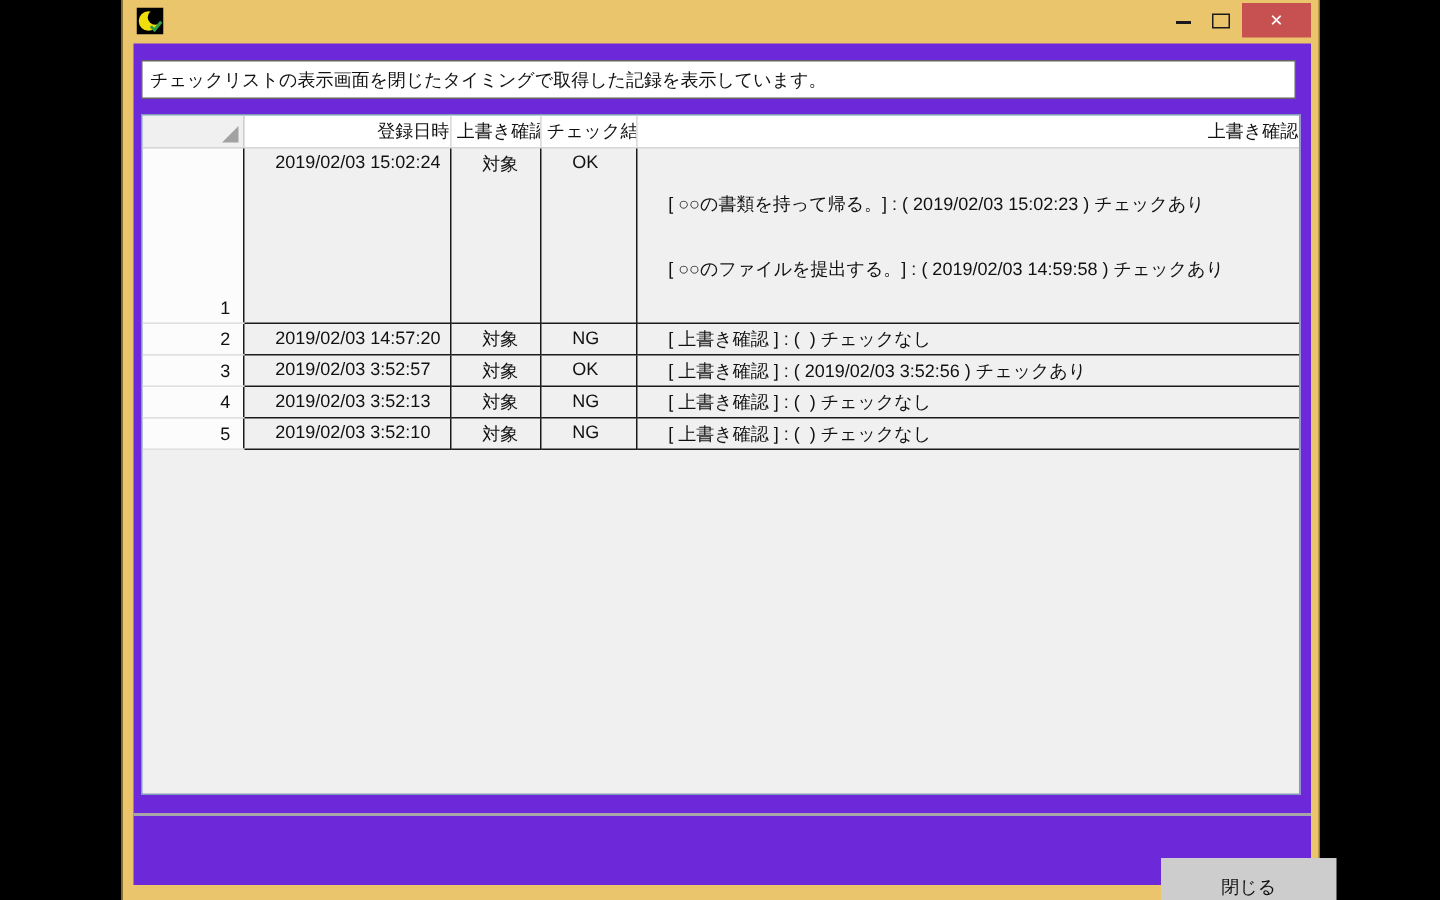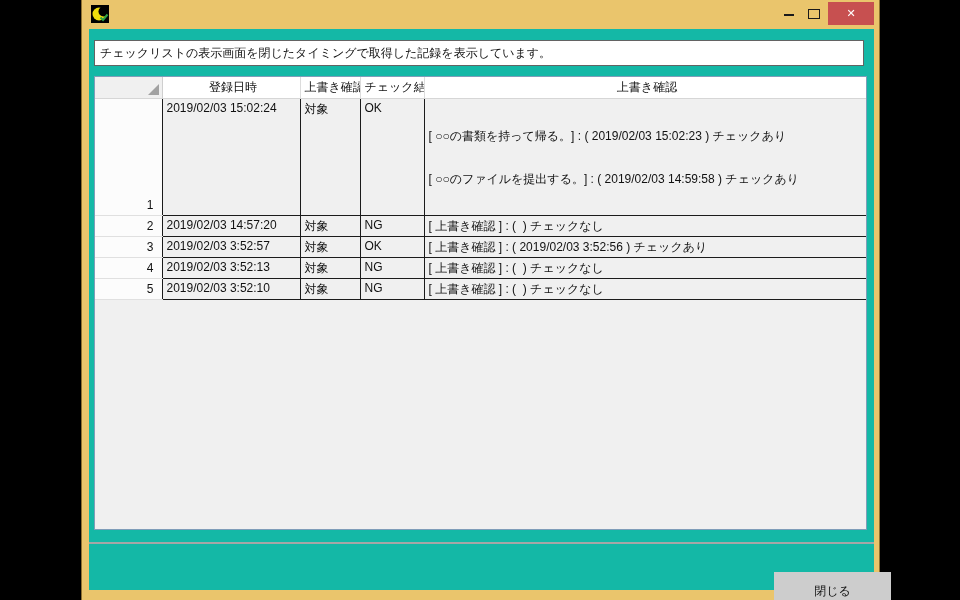--- a/index.html
+++ b/index.html
@@ -29,49 +29,49 @@
   .btn-close {
     position: absolute; left: 746px; top: 2px; width: 46px; height: 23px;
     background: var(--c-close, #c75050);
     color: #fff; font-size: 11px; font-weight: bold;
     display: flex; align-items: center; justify-content: center;
   }
 
   
   .content {
     position: absolute; left: 7px; top: 29px; width: 785px; height: 561px;
-    background: #14b8a6;
+    background: #6d28d9;
   }
 
   .message-box {
     position: absolute; left: 5px; top: 11px; width: 770px; height: 26px;
     border: 1px solid #636363; background: #fff;
     font-size: 12px; line-height: 24px; padding-left: 5px;
     white-space: nowrap; overflow: hidden; color: #111;
   }
 
   .grid {
     position: absolute; left: 5px; top: 47px; width: 773px; height: 454px;
     border: 1px solid var(--c-grid-border, #7f9db9);
     background: var(--c-grid-bg, #f0f0f0);
     overflow: hidden;
   }
   .grid table { border-collapse: collapse; table-layout: fixed; width: 771px; font-size: 12px; color: #111; }
   .grid th {
-    height: 21px; background: #fff; font-weight: normal; text-align: center;
+    height: 21px; background: #fff; font-weight: normal; text-align: right;
     padding: 0 0 0 4px; border-bottom: 1px solid #d6d6d6; border-right: 1px solid #dcdcdc;
     white-space: nowrap; overflow: hidden;
   }
   .grid th.corner { background: #f0f0f0; position: relative; border-right: 1px solid #cfcfcf; }
   .tri {
     position: absolute; right: 3px; bottom: 3px; width: 0; height: 0;
     border-left: 11px solid transparent; border-bottom: 11px solid #a2a2a2;
   }
   .grid td {
-    border: 1px solid #1b1b1b; padding: 2px 0 0 4px; vertical-align: top;
+    border: 1px solid #1b1b1b; padding: 2px 0 0 21px; vertical-align: top;
     white-space: pre; overflow: hidden;
   }
   .grid td.rh {
     background: #fcfcfc; border: none; border-bottom: 1px solid #e0e0e0;
     text-align: right; vertical-align: bottom; padding: 0 8px 3px 0;
   }
   .grid tr.r1 { height: 33px; }
   .grid tr.rn { height: 21px; }
   .detail-line { line-height: 15px; white-space: pre; }
 

